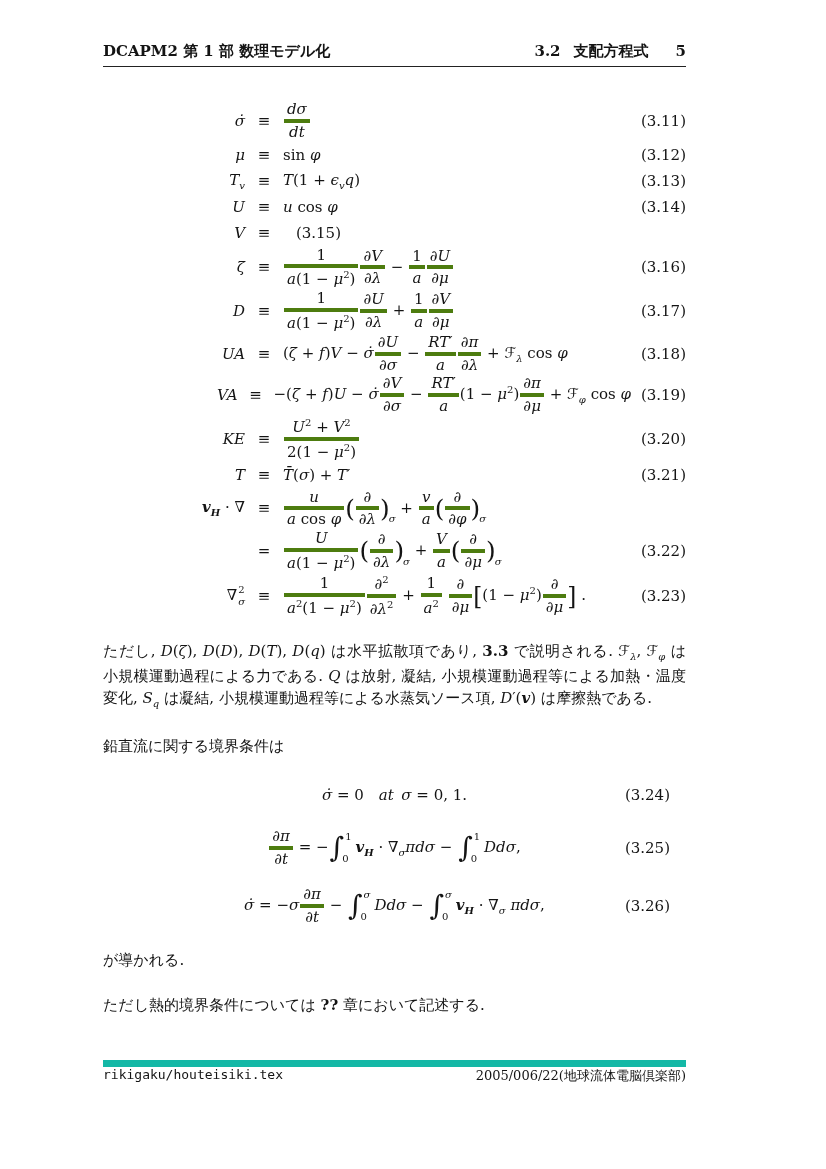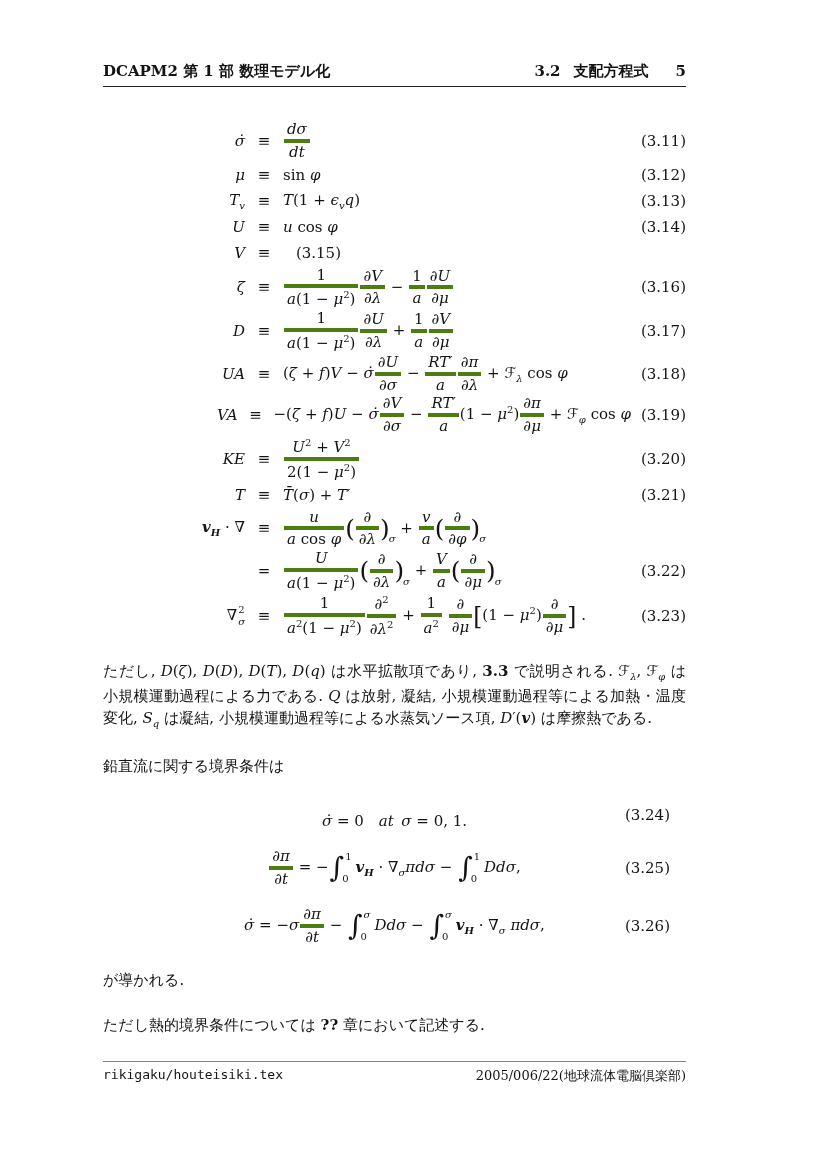--- a/index.html
+++ b/index.html
@@ -5,21 +5,21 @@
   html,body { margin:0; padding:0; background:#ffffff; }
   .page {
     position:relative; width:826px; height:1169px; background:#ffffff;
     font-family:"DejaVu Serif","DejaVu Sans",serif; color:#141414; overflow:hidden;
   }
   .content { position:absolute; left:103px; right:140px; top:0; }
 
   
   .pagehead {
     display:flex; justify-content:space-between; align-items:baseline;
-    margin-top:62px; border-bottom:1px solid #222; padding-bottom:5px;
+    margin-top:42px; border-bottom:1px solid #222; padding-bottom:5px;
     font-weight:bold; font-size:15px;
   }
   .ph-right { white-space:nowrap; }
   .ph-right .sec-title { margin-left:13px; }
   .ph-right .pageno { margin-left:27px; }
 
   
   .eqblock { margin-top:34px; }
   .eqrow { display:flex; align-items:center; margin:2px 0; min-height:24px; }
   .eql { width:142px; text-align:right; white-space:nowrap; }
@@ -38,34 +38,34 @@
   .ps { font-size:10px; vertical-align:-10px; margin-left:-1px; }
   .int { display:inline-block; vertical-align:middle; margin:0 1px; white-space:nowrap; }
   .isym { font-size:28px; line-height:30px; vertical-align:middle; display:inline-block; }
   .ilim { display:inline-flex; flex-direction:column; justify-content:space-between;
           height:32px; vertical-align:middle; font-size:10px; line-height:1; margin:0 3px 0 1px; }
   .il { margin-left:-3px; }
   .st { display:inline-flex; flex-direction:column; vertical-align:middle;
         font-size:10px; line-height:1.2; text-align:left; margin-left:1px; }
 
   
-  .eqcenter { position:relative; display:flex; align-items:flex-end; justify-content:center;
+  .eqcenter { position:relative; display:flex; align-items:center; justify-content:center;
               margin:18px 0; min-height:30px; }
   .eqcenter .eqn { position:absolute; right:16px; top:50%; transform:translateY(-50%); width:auto; }
 
   
   .para { font-size:15px; line-height:1.52; text-align:justify; margin:23px 0; }
   .para .cal { font-style:italic; }
   .subsec { font-weight:bold; font-size:17px; margin:32px 0 18px; }
   .subsec .snum { margin-right:18px; }
 
   
   .pagefoot {
     position:absolute; left:103px; right:140px; bottom:84px;
-    border-top:1px solid #14b8a6; padding-top:5px;
+    border-top:7px solid #14b8a6; 
     display:flex; justify-content:space-between; font-size:13px;
   }
   .pf-left { font-family:"DejaVu Sans Mono",monospace; }
 </style>
 </head>
 <body>
 
 <div class="page">
   <div class="content">
 

